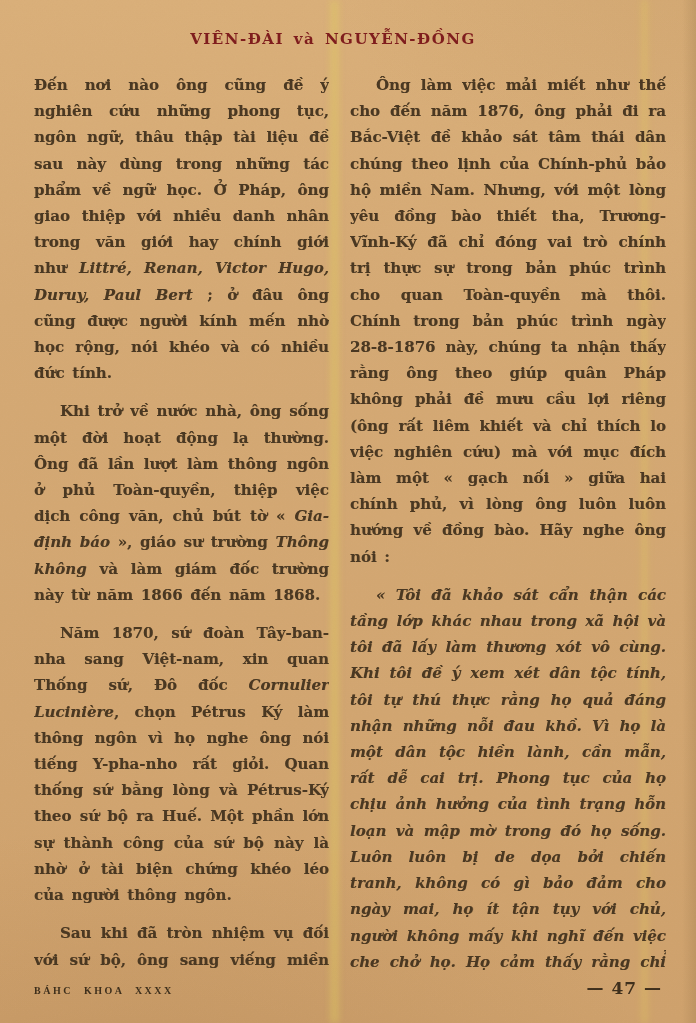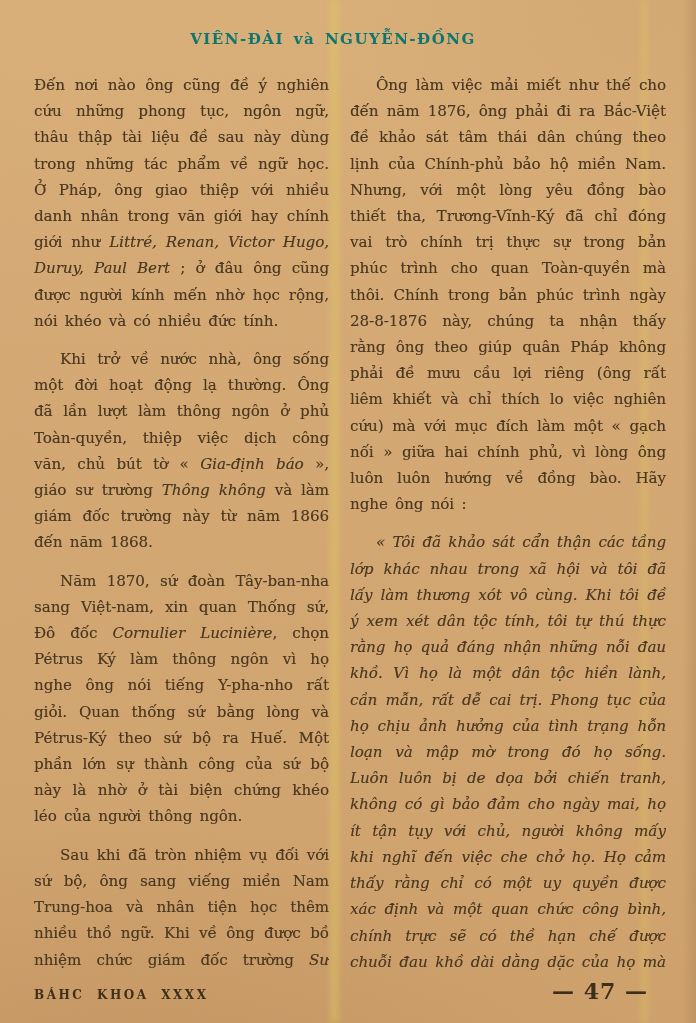--- a/index.html
+++ b/index.html
@@ -21,27 +21,27 @@
   .stripe.center { left: 330px; width: 9px; background: rgba(228,209,96,0.38); filter: blur(3px); }
   .stripe.right  { left: 641px; width: 7px; background: rgba(228,209,96,0.30); filter: blur(3px); }
   .stripe.edge   { right: 0; width: 14px; background: linear-gradient(90deg, rgba(0,0,0,0), rgba(120,90,50,0.18)); }
   .noise { position:absolute; inset:0; opacity:0.5; pointer-events:none; mix-blend-mode:multiply; }
 
   .header {
     position: absolute; top: 30px; left: 0; right: 30px;
     text-align: center;
     font-size: 15px; font-weight: bold;
     letter-spacing: 1.5px; word-spacing: 3px;
-    color: #0f766e;
+    color: #7f1d1d;
   }
 
   .columns {
     position: absolute; top: 72px; left: 34px;
     width: 632px; height: 902px;
-    display: flex; overflow: hidden;
+    display: flex; overflow: hidden; font-weight: bold;
   }
   .col { overflow: hidden; }
   .col.left  { width: 295px; margin-right: 21px; }
   .col.right { width: 316px; }
 
   .para {
     margin: 0 0 12px 0;
     font-size: 15px;
     line-height: 26.2px;
     text-align: justify;
@@ -50,22 +50,22 @@
     text-shadow: 0.3px 0.3px 0.4px rgba(74,56,34,0.45);
   }
   .para.indent { text-indent: 26px; }
   .it { font-style: italic; }
 
   .footer {
     position: absolute; left: 34px; right: 34px; top: 978px;
     display: flex; justify-content: space-between; align-items: baseline;
     font-weight: bold; color: #3e2f1c;
   }
-  .footer .journal { font-size: 12px; letter-spacing: 2.5px; word-spacing: 6px; }
-  .footer .pageno  { font-size: 22px; letter-spacing: 1px; margin-right: 14px; }
+  .footer .journal { font-size: 10px; letter-spacing: 2.5px; word-spacing: 6px; font-family: Liberation Serif, serif; }
+  .footer .pageno  { font-size: 17px; letter-spacing: 1px; }
 </style>
 </head>
 <body>
 
 <div class="stripe center"></div>
 <div class="stripe right"></div>
 <div class="stripe edge"></div>
 <svg class="noise" width="696" height="1023" xmlns="http://www.w3.org/2000/svg">
   <filter id="grain">
       <feTurbulence type="fractalNoise" baseFrequency="0.9" numOctaves="2" result="n"></feTurbulence>

